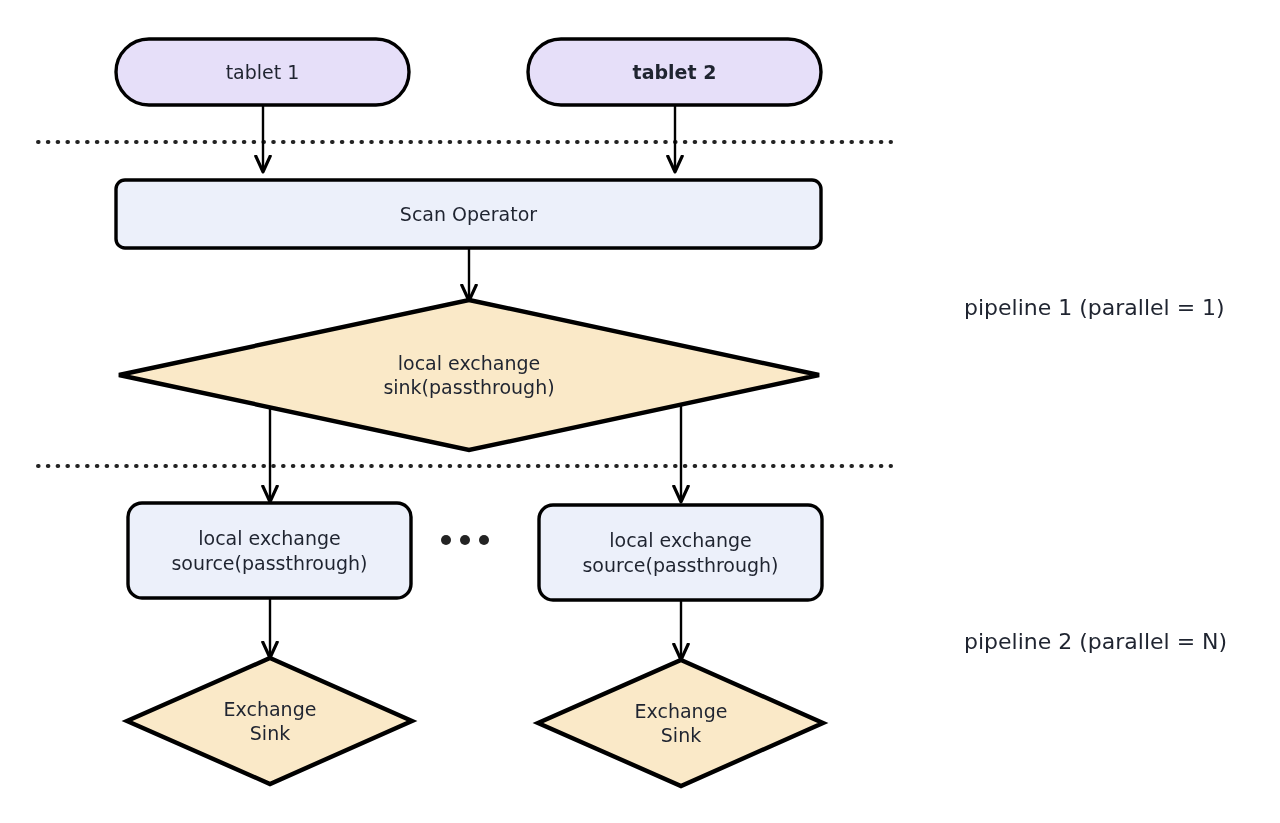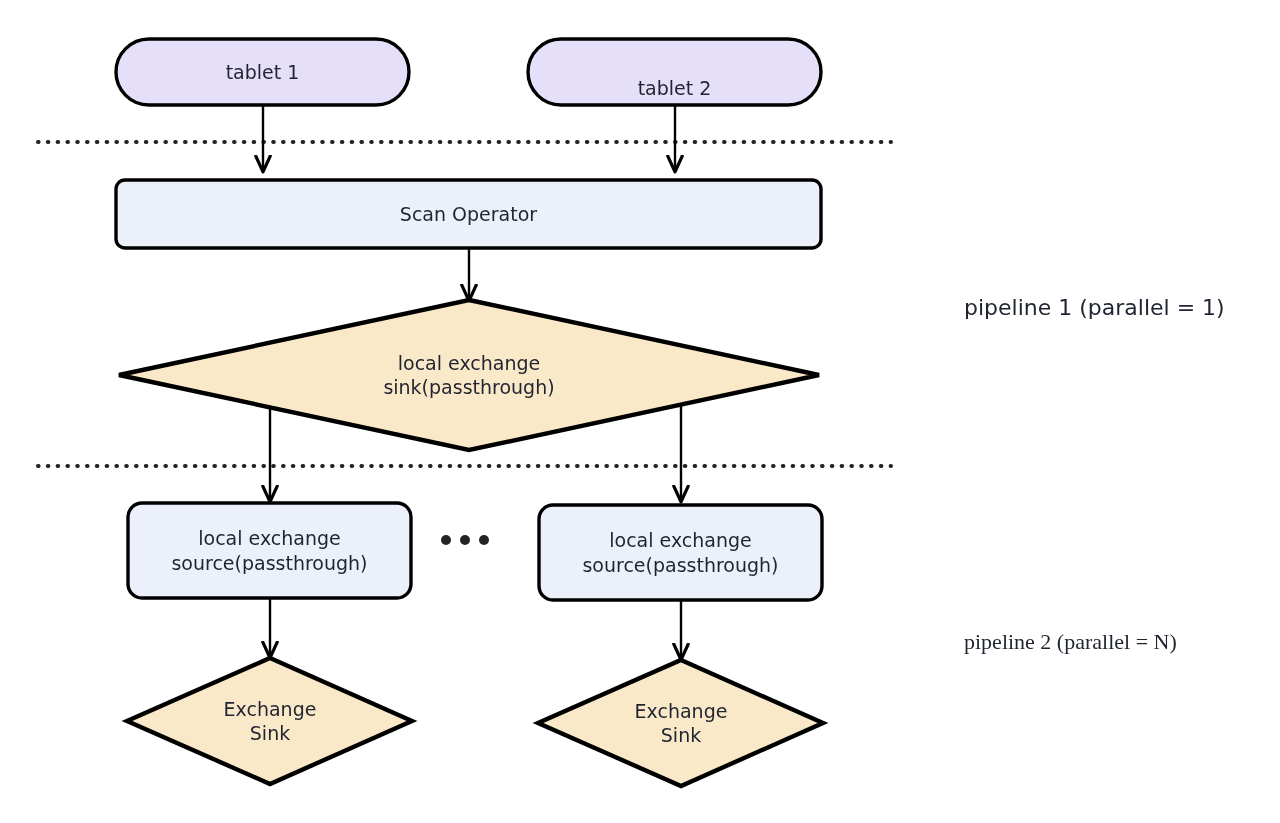--- a/index.html
+++ b/index.html
@@ -99,21 +99,21 @@
     <rect x="539" y="505" width="283" height="95" rx="14" ry="14" fill="#ECF0FA" stroke="#000000" stroke-width="3.4"></rect>
 
     <polygon points="270,658 412,721 270,784 127,721" fill="#FAE9C8" stroke="#000000" stroke-width="4.4" stroke-linejoin="miter"></polygon>
     <polygon points="681,660 823,723 681,786 538,723" fill="#FAE9C8" stroke="#000000" stroke-width="4.4" stroke-linejoin="miter"></polygon>
   </svg>
 
   <div class="node-label lbl-tablet" style="left:116px; top:39px; width:293px; height:66px;">
     <span>tablet 1</span>
   </div>
 
-  <div class="node-label lbl-tablet" style="left:528px; top:55px; width:293px; height:66px;">
+  <div class="node-label lbl-tablet" style="left:528px; top:39px; width:293px; height:66px;font-weight:bold;">
     <span>tablet 2</span>
   </div>
 
   <div class="node-label lbl-scan" style="left:116px; top:180px; width:705px; height:68px;">
     <span>Scan Operator</span>
   </div>
 
   <div class="node-label lbl-bigdia" style="left:219px; top:340px; width:500px; height:70px;">
     <span>local exchange</span>
     <span>sink(passthrough)</span>
@@ -140,15 +140,15 @@
   </div>
 
   <div class="ellipsis-dots" style="left:441px; top:535px;">
     <i></i>
     <i></i>
     <i></i>
   </div>
 
   <div class="pipeline-lbl" style="left:952px; top:295px;">pipeline 1 (parallel = 1)</div>
 
-  <div class="pipeline-lbl" style="left:952px; top:629px;font-family:Liberation Serif, serif;">pipeline 2 (parallel = N)</div>
+  <div class="pipeline-lbl" style="left:952px; top:629px;">pipeline 2 (parallel = N)</div>
 
 </div>
 
 </body></html>

